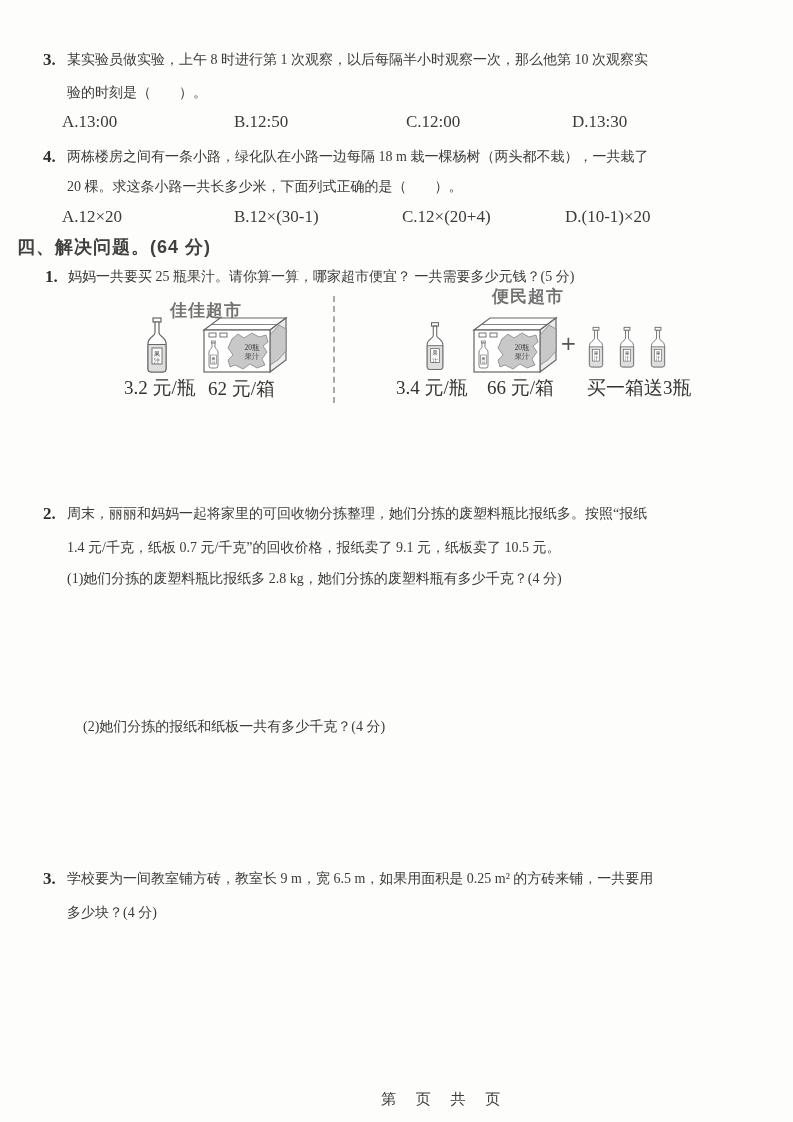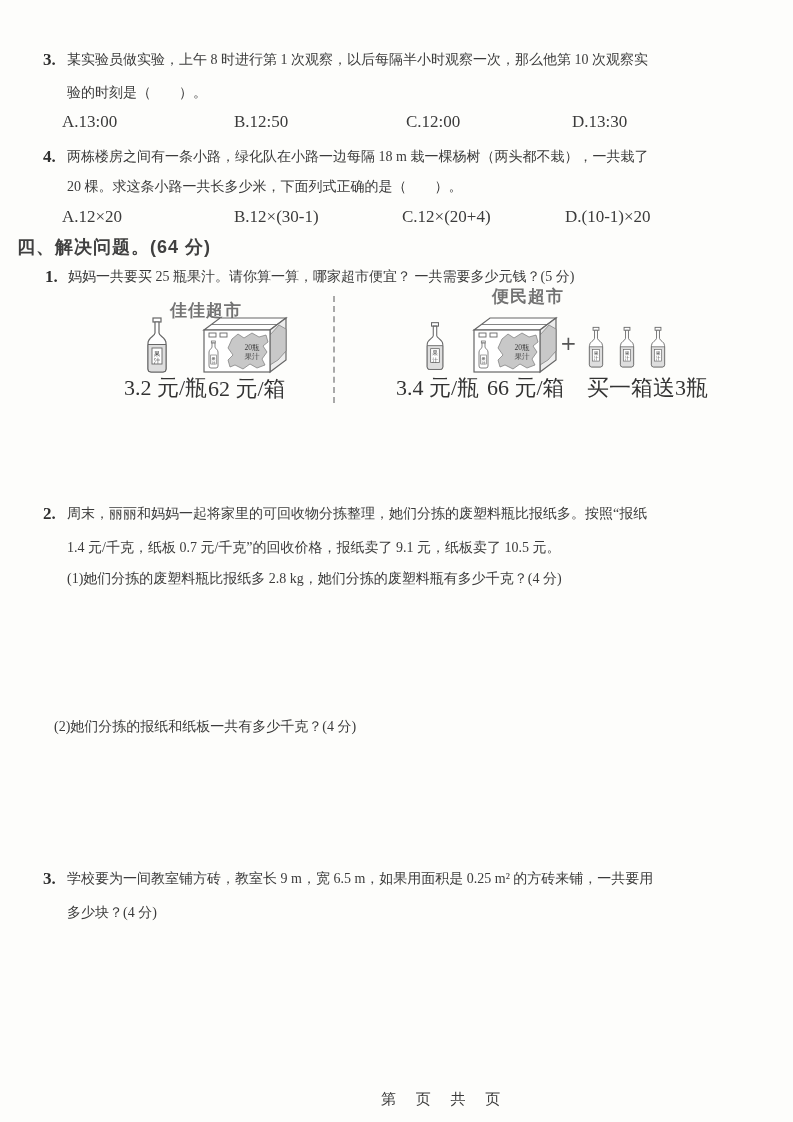--- a/index.html
+++ b/index.html
@@ -15,21 +15,21 @@
   .abs{position:absolute;white-space:nowrap;line-height:22px;}
   .t{font-size:14px;}
   .num{font-size:17px;font-weight:bold;color:#2f2f2f;}
   .opt{font-size:17px;}
   .section-h{
     font-size:18px;font-weight:bold;color:#404040;
     font-family:"Liberation Sans","DejaVu Sans",sans-serif;
     letter-spacing:1px;
   }
   .mkt-h{font-size:17px;font-weight:bold;color:#737373;letter-spacing:1px;}
-  .price{font-size:22px;color:#333;}
+  .price{font-size:19px;color:#333;}
   .plus{font-size:20px;color:#555;font-family:"DejaVu Sans",sans-serif;}
   .divider{
     border-left:2px dashed #a9a9a9;
     width:0;height:107px;
   }
   .footer{font-size:15px;color:#3b3b3b;word-spacing:8px;letter-spacing:4px;padding-left:46px;}
   svg{display:block;}
   svg text{font-family:"Liberation Serif","DejaVu Serif",serif;fill:#3a3a3a;}
   .s{fill:#ffffff;stroke:#666;stroke-width:1.2;}
 </style>
@@ -150,21 +150,21 @@
   </svg>
 
   <div class="abs price" style="left:396px;top:377px">3.4 元/瓶</div>
   <div class="abs price" style="left:487px;top:377px">66 元/箱</div>
   <div class="abs price" style="left:587px;top:377px">买一箱送3瓶</div>
 
   <div class="abs num" style="left:43px;top:503px">2.</div>
   <div class="abs t" style="left:67px;top:503px">周末，丽丽和妈妈一起将家里的可回收物分拣整理，她们分拣的废塑料瓶比报纸多。按照“报纸</div>
   <div class="abs t" style="left:67px;top:537px">1.4 元/千克，纸板 0.7 元/千克”的回收价格，报纸卖了 9.1 元，纸板卖了 10.5 元。</div>
   <div class="abs t" style="left:67px;top:568px">(1)她们分拣的废塑料瓶比报纸多 2.8 kg，她们分拣的废塑料瓶有多少千克？(4 分)</div>
-  <div class="abs t" style="left:54px;top:716px">(2)她们分拣的报纸和纸板一共有多少千克？(4 分)</div>
+  <div class="abs t" style="left:83px;top:716px">(2)她们分拣的报纸和纸板一共有多少千克？(4 分)</div>
 
   <div class="abs num" style="left:43px;top:868px">3.</div>
   <div class="abs t" style="left:67px;top:868px">学校要为一间教室铺方砖，教室长 9 m，宽 6.5 m，如果用面积是 0.25 m² 的方砖来铺，一共要用</div>
   <div class="abs t" style="left:67px;top:902px">多少块？(4 分)</div>
 
   <div class="abs footer" style="left:0;top:1088px;width:793px;text-align:center">第 页 共 页</div>
 
 </div>
 
 </body></html>

